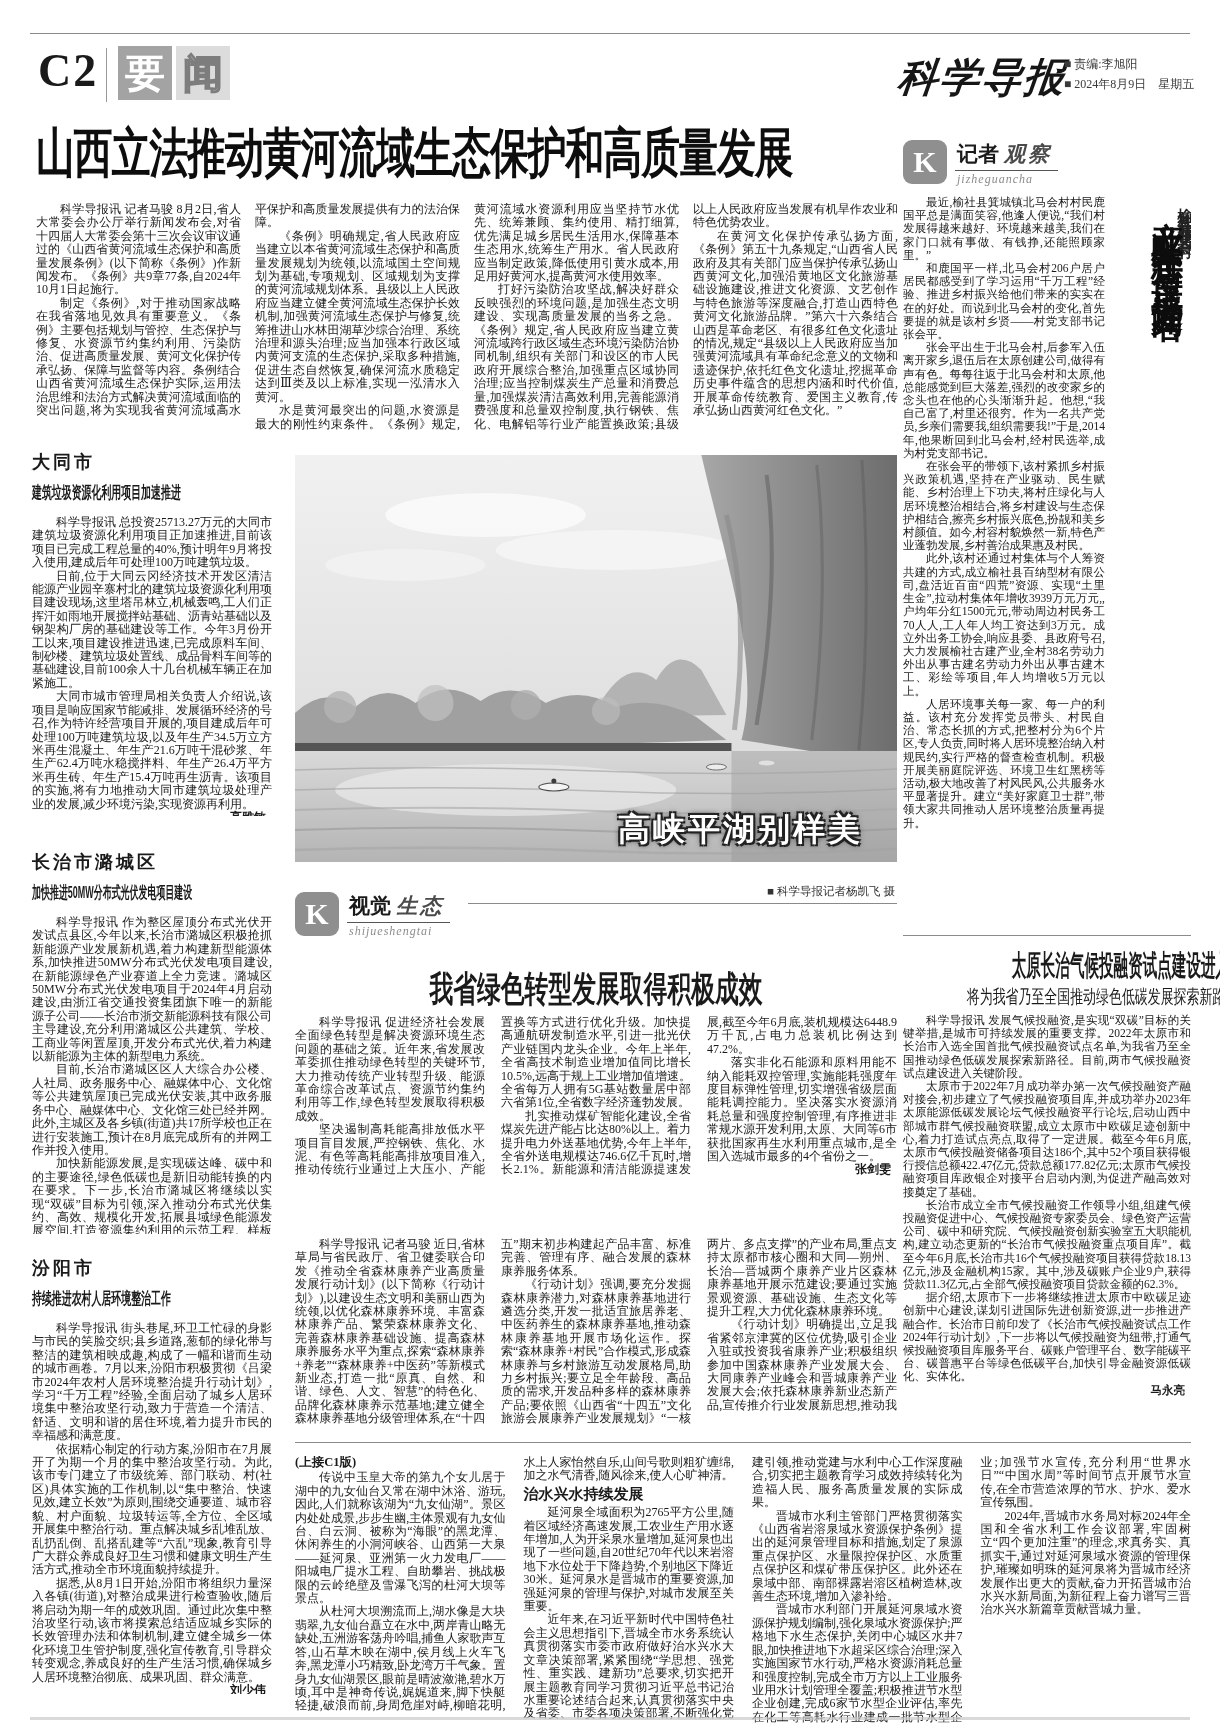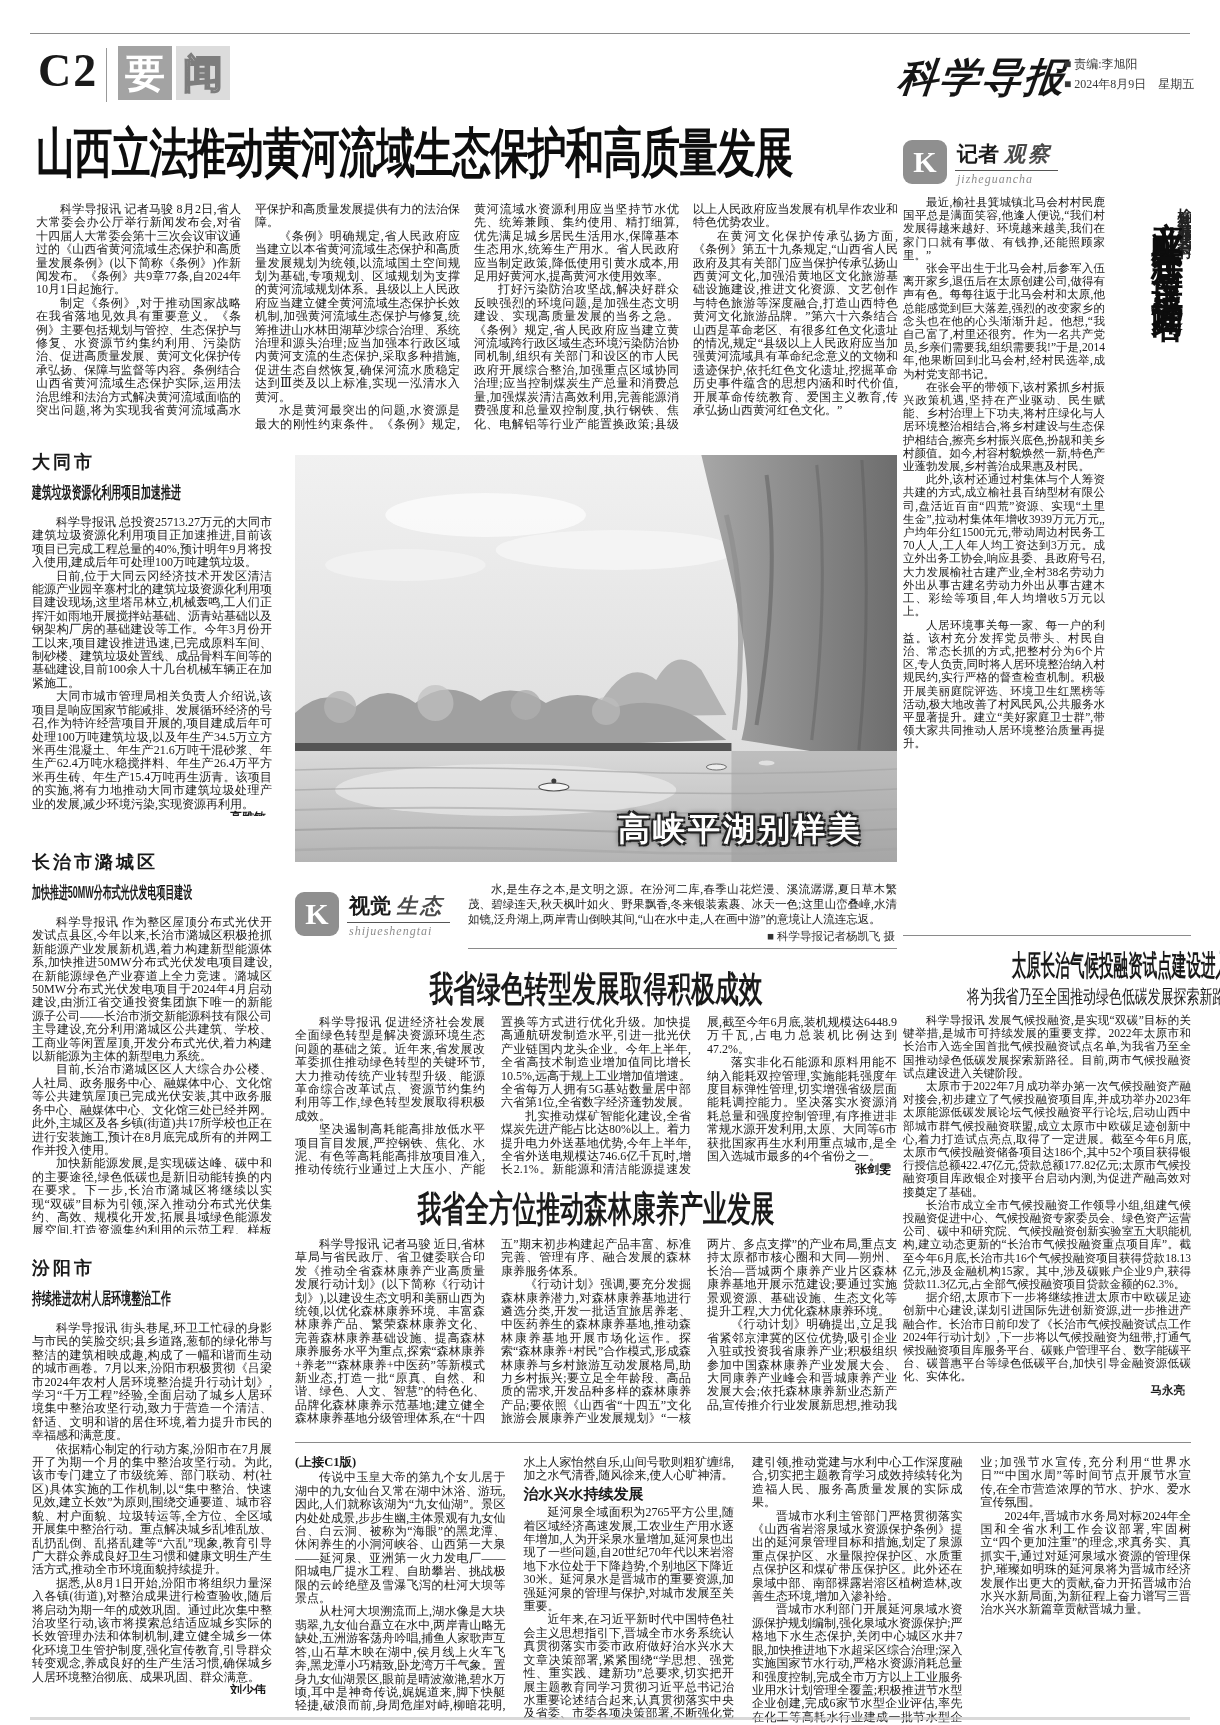--- a/index.html
+++ b/index.html
@@ -182,43 +182,37 @@
 
   <div class="abs" style="left:295px;top:892px;display:flex;align-items:flex-start;">
     <div class="klogo">K</div>
     <div class="logo-right">
       <div class="logo-title"><span>视觉</span> <span class="logo-script">生态</span></div>
       <div class="logo-pinyin">shijueshengtai</div>
     </div>
   </div>
 
   <div class="abs" style="left:468px;top:882px;width:429px;">
-    <div id="caption-block">
-        <p class="para">水,是生存之本,是文明之源。在汾河二库,春季山花烂漫、溪流潺潺,夏日草木繁茂、碧绿连天,秋天枫叶如火、野果飘香,冬来银装素裹、冰天一色;这里山峦叠嶂,水清如镜,泛舟湖上,两岸青山倒映其间,“山在水中走,人在画中游”的意境让人流连忘返。</p>
-      </div>
     <div id="caption-credit">■ 科学导报记者杨凯飞 摄</div>
     <div class="rule-h" style="width:100%;"></div>
   </div>
 
   <div class="abs center-head" style="left:295px;top:966px;width:602px;">
     <span class="cond-c">我省绿色转型发展取得积极成效</span>
   </div>
   <div class="abs body-text cols3" style="left:295px;top:1016px;width:602px;height:166px;">
     <div>
         <p class="para">科学导报讯 促进经济社会发展全面绿色转型是解决资源环境生态问题的基础之策。近年来,省发展改革委抓住推动绿色转型的关键环节,大力推动传统产业转型升级、能源革命综合改革试点、资源节约集约利用等工作,绿色转型发展取得积极成效。</p>
         <p class="para">坚决遏制高耗能高排放低水平项目盲目发展,严控钢铁、焦化、水泥、有色等高耗能高排放项目准入,推动传统行业通过上大压小、产能置换等方式进行优化升级。加快提高通航研发制造水平,引进一批光伏产业链国内龙头企业。今年上半年,全省高技术制造业增加值同比增长10.5%,远高于规上工业增加值增速。全省每万人拥有5G基站数量居中部六省第1位,全省数字经济蓬勃发展。</p>
         <p class="para">扎实推动煤矿智能化建设,全省煤炭先进产能占比达80%以上。着力提升电力外送基地优势,今年上半年,全省外送电规模达746.6亿千瓦时,增长2.1%。新能源和清洁能源提速发展,截至今年6月底,装机规模达6448.9万千瓦,占电力总装机比例达到47.2%。</p>
         <p class="para">落实非化石能源和原料用能不纳入能耗双控管理,实施能耗强度年度目标弹性管理,切实增强省级层面能耗调控能力。坚决落实水资源消耗总量和强度控制管理,有序推进非常规水源开发利用,太原、大同等6市获批国家再生水利用重点城市,是全国入选城市最多的4个省份之一。</p>
       </div>
     <span class="byline">张剑雯</span>
   </div>
 
-  <div class="abs center-head" style="left:295px;top:1186px;width:602px;">
-    <span class="cond-c">我省全方位推动森林康养产业发展</span>
-  </div>
   <div class="abs body-text cols3" style="left:295px;top:1238px;width:602px;height:198px;">
       <p class="para">科学导报讯 记者马骏 近日,省林草局与省民政厅、省卫健委联合印发《推动全省森林康养产业高质量发展行动计划》(以下简称《行动计划》),以建设生态文明和美丽山西为统领,以优化森林康养环境、丰富森林康养产品、繁荣森林康养文化、完善森林康养基础设施、提高森林康养服务水平为重点,探索“森林康养+养老”“森林康养+中医药”等新模式新业态,打造一批“原真、自然、和谐、绿色、人文、智慧”的特色化、品牌化森林康养示范基地;建立健全森林康养基地分级管理体系,在“十四五”期末初步构建起产品丰富、标准完善、管理有序、融合发展的森林康养服务体系。</p>
       <p class="para">《行动计划》强调,要充分发掘森林康养潜力,对森林康养基地进行遴选分类,开发一批适宜旅居养老、中医药养生的森林康养基地,推动森林康养基地开展市场化运作。探索“森林康养+村民”合作模式,形成森林康养与乡村旅游互动发展格局,助力乡村振兴;要立足全年龄段、高品质的需求,开发品种多样的森林康养产品;要依照《山西省“十四五”文化旅游会展康养产业发展规划》“一核两片、多点支撑”的产业布局,重点支持太原都市核心圈和大同—朔州、长治—晋城两个康养产业片区森林康养基地开展示范建设;要通过实施景观资源、基础设施、生态文化等提升工程,大力优化森林康养环境。</p>
       <p class="para">《行动计划》明确提出,立足我省紧邻京津冀的区位优势,吸引企业入驻或投资我省康养产业;积极组织参加中国森林康养产业发展大会、大同康养产业峰会和晋城康养产业发展大会;依托森林康养新业态新产品,宣传推介行业发展新思想,推动我省森林康养产业健康快速、高质量发展。</p>
     </div>
 
   <div class="abs" style="left:903px;top:140px;width:288px;display:flex;align-items:flex-start;">
     <div class="klogo">K</div>
     <div class="logo-right">
       <div class="logo-title"><span>记者</span> <span class="logo-script">观察</span></div>
@@ -227,20 +221,21 @@
   </div>
   <div class="abs" id="obs-body" style="left:903px;top:196px;width:288px;height:736px;">
     <div id="vhead-wrap">
       <div id="vhead">
         <div id="vhead-kicker">榆社县箕城镇北马会村</div>
         <div id="vhead-main">产业兴旺生态宜居 这里成『远近闻名』</div>
       </div>
     </div>
     <div>
         <p class="para">最近,榆社县箕城镇北马会村村民鹿国平总是满面笑容,他逢人便说,“我们村发展得越来越好、环境越来越美,我们在家门口就有事做、有钱挣,还能照顾家里。”</p>
+        <p class="para">和鹿国平一样,北马会村206户居户居民都感受到了学习运用“千万工程”经验、推进乡村振兴给他们带来的实实在在的好处。而说到北马会村的变化,首先要提的就是该村乡贤——村党支部书记张会平。</p>
         <p class="para">张会平出生于北马会村,后参军入伍离开家乡,退伍后在太原创建公司,做得有声有色。每每往返于北马会村和太原,他总能感觉到巨大落差,强烈的改变家乡的念头也在他的心头渐渐升起。他想,“我自己富了,村里还很穷。作为一名共产党员,乡亲们需要我,组织需要我!”于是,2014年,他果断回到北马会村,经村民选举,成为村党支部书记。</p>
         <p class="para">在张会平的带领下,该村紧抓乡村振兴政策机遇,坚持在产业驱动、民生赋能、乡村治理上下功夫,将村庄绿化与人居环境整治相结合,将乡村建设与生态保护相结合,擦亮乡村振兴底色,扮靓和美乡村颜值。如今,村容村貌焕然一新,特色产业蓬勃发展,乡村善治成果惠及村民。</p>
         <p class="para">此外,该村还通过村集体与个人筹资共建的方式,成立榆社县百纳型材有限公司,盘活近百亩“四荒”资源、实现“土里生金”,拉动村集体年增收3939万元万元,,户均年分红1500元元,带动周边村民务工70人人,工人年人均工资达到3万元。成立外出务工协会,响应县委、县政府号召,大力发展榆社古建产业,全村38名劳动力外出从事古建名劳动力外出从事古建木工、彩绘等项目,年人均增收5万元以上。</p>
         <p class="para">人居环境事关每一家、每一户的利益。该村充分发挥党员带头、村民自治、常态长抓的方式,把整村分为6个片区,专人负责,同时将人居环境整治纳入村规民约,实行严格的督查检查机制。积极开展美丽庭院评选、环境卫生红黑榜等活动,极大地改善了村风民风,公共服务水平显著提升。建立“美好家庭卫士群”,带领大家共同推动人居环境整治质量再提升。</p>
       </div>
 
   </div>
   <div class="abs rule-h" style="left:903px;top:935px;width:288px;"></div>
 
   <div class="abs" id="climate-head" style="left:903px;top:948px;width:288px;">

